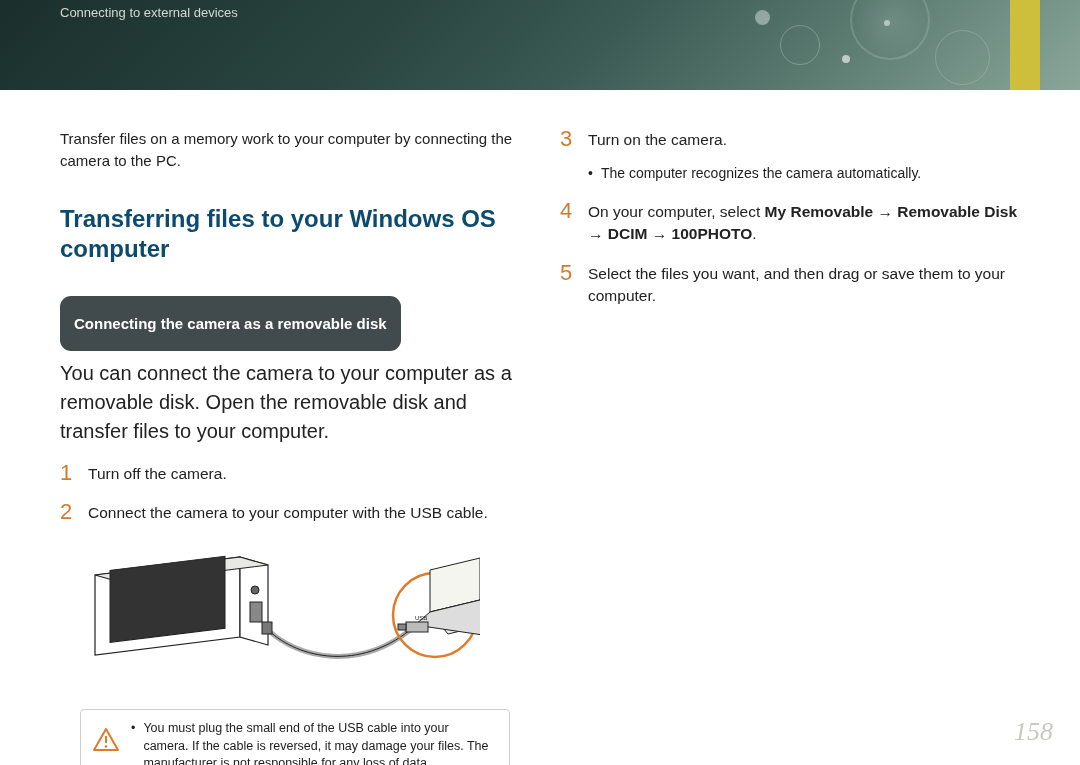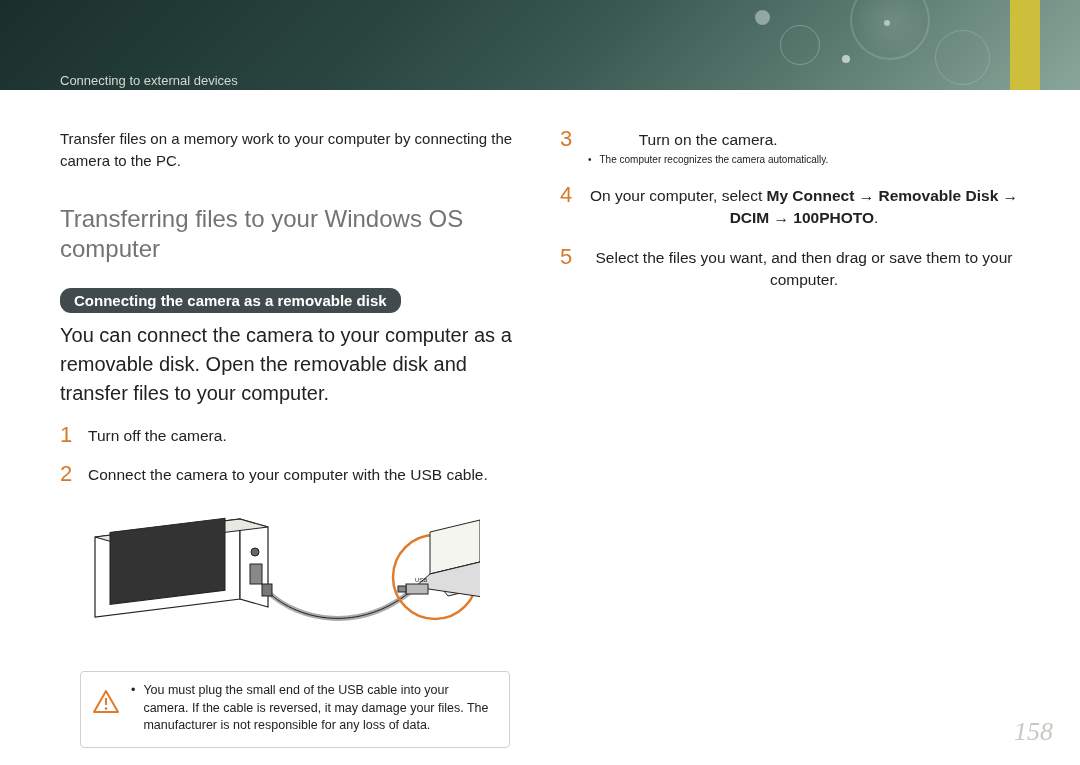--- a/index.html
+++ b/index.html
@@ -5,21 +5,21 @@
   * { margin: 0; padding: 0; box-sizing: border-box; }
   body { width: 1080px; height: 765px; font-family: "Segoe UI", "Helvetica Neue", Arial, sans-serif; color: #222; background: #fff; position: relative; overflow: hidden; }
 
   
   .header {
     height: 90px;
     background: linear-gradient(135deg, #1a2f2b 0%, #2a4540 35%, #3a5a53 55%, #5a7a70 75%, #8aa69a 100%);
     position: relative;
     display: flex;
     flex-direction: column;
-    justify-content: flex-end;
+    justify-content: flex-start;
     padding: 5px 60px 0 60px;
     overflow: hidden;
   }
   .header::after {
     content: "";
     position: absolute;
     right: 40px;
     top: 0;
     width: 30px;
     height: 90px;
@@ -36,39 +36,39 @@
 
   .breadcrumb { color: #d5d8d3; font-size: 13px; font-weight: 300; margin-bottom: 2px; }
   .title { color: #cdbf3c; font-size: 34px; font-weight: 600; letter-spacing: -0.5px; }
 
   
   .content { display: flex; padding: 38px 60px 0 60px; gap: 40px; }
   .col { flex: 1; min-width: 0; }
 
   .intro { font-size: 15px; line-height: 1.45; margin-bottom: 32px; }
 
-  .subheading { color: #737373; font-size: 24px; font-weight: 400; line-height: 1.25; margin-bottom: 24px; }
+  .subheading { color: #0c4a6e; font-size: 24px; font-weight: 700; line-height: 1.25; margin-bottom: 32px; }
 
   .pill {
     display: inline-block;
     background: #414a4c;
     color: #fff;
     font-size: 15px;
     font-weight: 600;
-    padding: 4px 14px;
+    padding: 19px 14px;
     border-radius: 11px;
     margin-bottom: 8px;
   }
   .pill-desc { font-size: 20px; line-height: 1.45; margin-bottom: 16px; }
 
   .steps { list-style: none; }
   .step { display: flex; gap: 14px; margin-bottom: 16px; font-size: 15.5px; line-height: 1.45; }
   .step-num { color: #d47a2a; font-family: "Segoe UI", Arial, sans-serif; font-size: 22px; font-weight: 300; min-width: 14px; line-height: 1.0; font-stretch: condensed; }
-  .step-text { padding-top: 1px; text-align: center; }
-  .step-sub { font-size: 10px; margin-top: 2px; display: flex; gap: 8px; }
+  .step-text { padding-top: 1px; }
+  .step-sub { font-size: 14px; margin-top: 12px; display: flex; gap: 8px; }
   .step-sub::before { content: "•"; }
 
   .bold { font-weight: 700; }
 
   
   .illus { width: 400px; height: 155px; margin: 6px 0 14px 20px; position: relative; }
 
   
   .warn {
     border: 1px solid #d0d0cc;
@@ -187,21 +187,21 @@
         <span class="step-text">
           <span>Turn on the camera.</span>
           <div class="step-sub">
               <span>The computer recognizes the camera automatically.</span>
             </div>
         </span>
       </li>
       <li class="step">
         <span class="step-num">4</span>
         <span class="step-text">
-          <span>On your computer, select </span><span class="bold">My Connect</span><span> → </span><span class="bold">Removable Disk</span><span> → </span><span class="bold">DCIM</span><span> → </span><span class="bold">100PHOTO</span><span>.</span>
+          <span>On your computer, select </span><span class="bold">My Removable</span><span> → </span><span class="bold">Removable Disk</span><span> → </span><span class="bold">DCIM</span><span> → </span><span class="bold">100PHOTO</span><span>.</span>
         </span>
       </li>
       <li class="step">
         <span class="step-num">5</span>
         <span class="step-text">Select the files you want, and then drag or save them to your computer.</span>
       </li>
     </ol>
   </div>
 
 </div>

